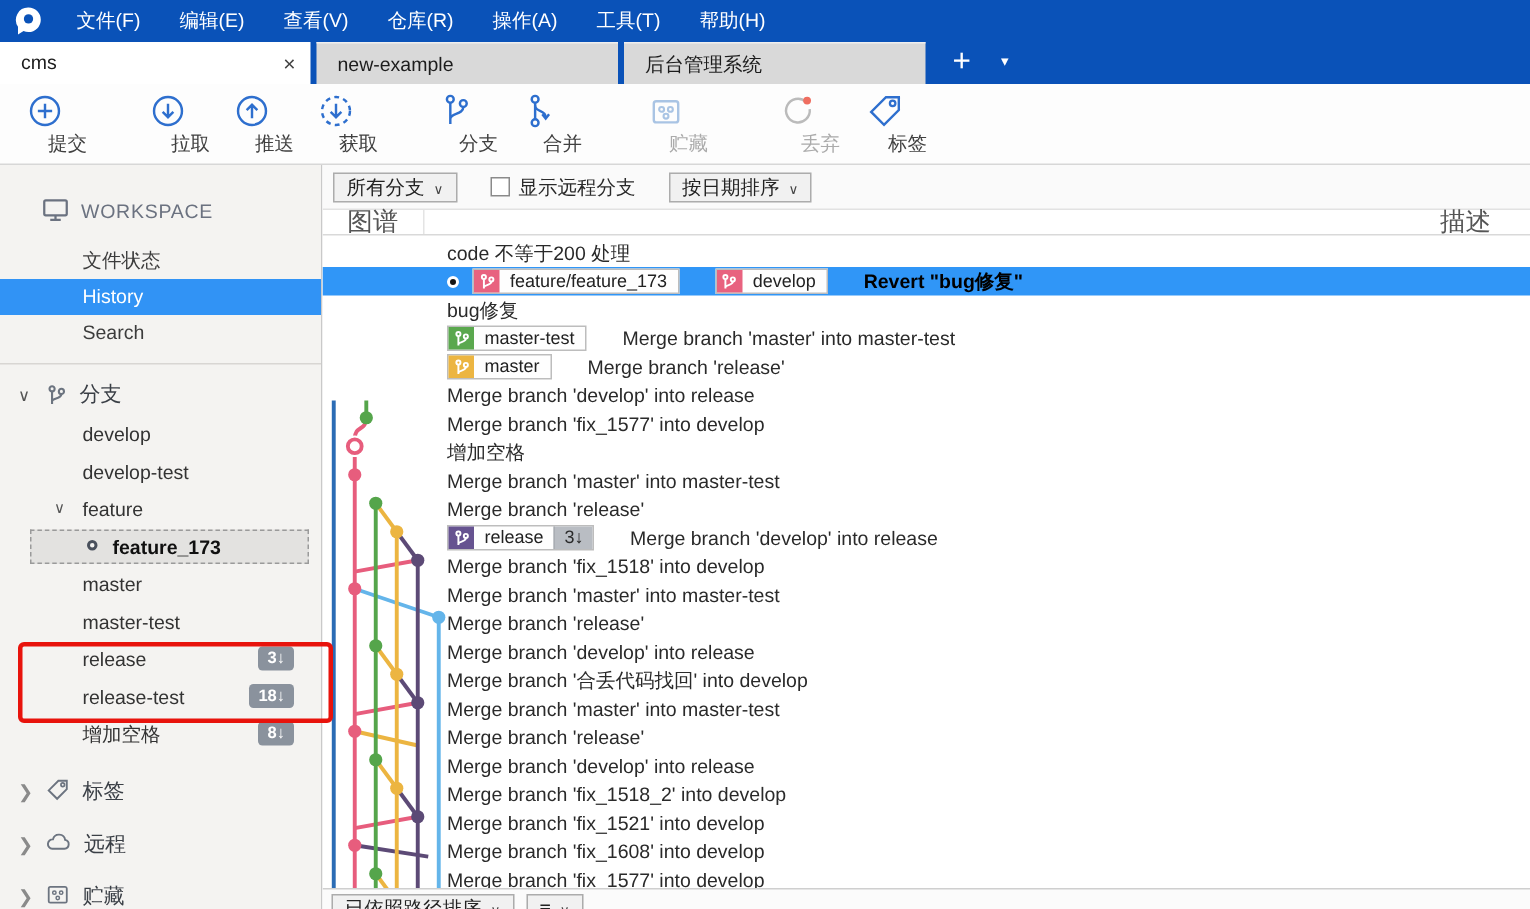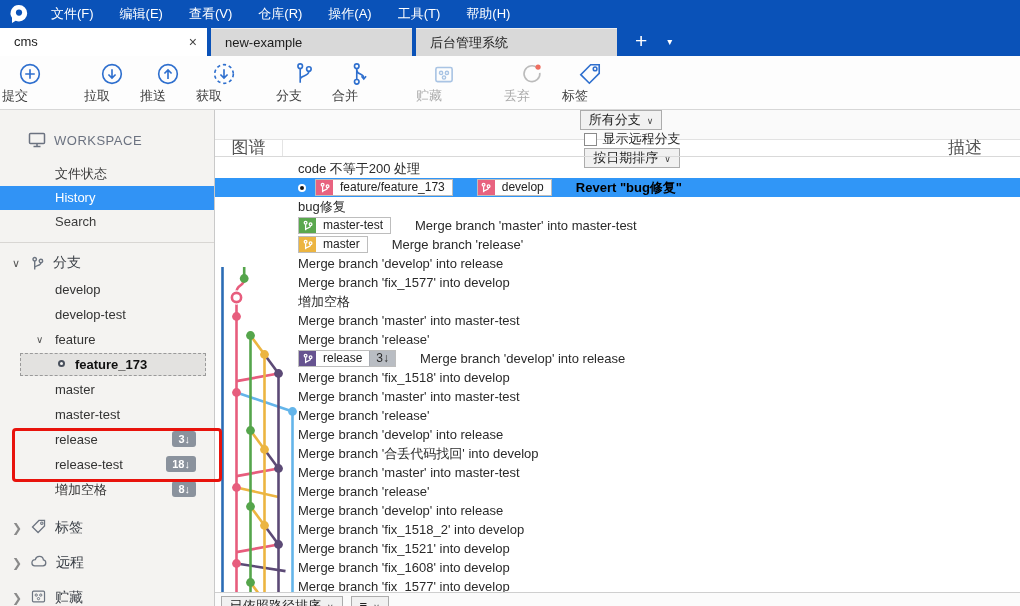--- a/index.html
+++ b/index.html
@@ -16,21 +16,21 @@
   
   .tabbar{ height:28px; background:#0a52b8; display:flex; align-items:stretch; }
   .tab{ position:relative; padding:0 14px; line-height:28px; color:#1c1c1c; }
   .tab.active{ background:#fff; width:207px; }
   .tab.inactive{ background:#d9d9d9; width:201px; margin-left:4px; border-top:1px solid #efefef; }
   .tab .close{ position:absolute; right:10px; top:0; color:#444; font-size:14px; }
   .tab-plus{ color:#fff; font-size:21px; line-height:26px; padding:0 12px; margin-left:6px; }
   .tab-caret{ color:#fff; font-size:10px; line-height:28px; padding:0 8px; }
   
   .toolbar{ height:54px; background:#fdfdfd; border-bottom:1px solid #d7d7d7; display:flex; align-items:center; }
-  .tool{ width:56px; text-align:left; color:#404040; font-size:13px; }
+  .tool{ width:56px; text-align:right; color:#404040; font-size:13px; }
   .tool svg{ display:block; margin:1px auto 0; }
   .tool .tlabel{ display:block; margin-top:0px; }
   .tool.disabled{ color:#ababab; }
   .g1{margin-left:2px;} .g2{margin-left:26px;} .g3{margin-left:24px;} .g4{margin-left:28px;} .g5{margin-left:32px;}
   
   .bodywrap{ display:flex; height:496px; }
   
   .sidebar{ position:relative; width:215px; background:#f4f3f1; border-right:1px solid #c9c9c9; padding-top:18px; flex:none; }
   .ws-header{ display:flex; align-items:center; height:24px; padding-left:28px; color:#6b7280; letter-spacing:0.5px; font-size:13px; }
   .ws-header svg{ margin-right:8px; }
@@ -50,29 +50,29 @@
       border:2px solid #49505c; border-radius:50%; background:#f4f3f1; }
   .count-badge{ position:absolute; right:18px; top:4px; background:#8a929d; color:#fff;
       font-size:11px; font-weight:bold; line-height:16px; padding:0 6px; border-radius:3px; }
   .collapsed-section{ display:flex; align-items:center; height:35px; padding-left:12px; color:#3a3f46; font-size:14px; }
   .collapsed-section .chev{ width:18px; color:#8a8a8a; font-size:12px; }
   .collapsed-section svg{ margin-right:8px; }
   .red-box{ position:absolute; left:12px; top:318px; width:210px; height:54px;
       border:3px solid #e8130c; border-radius:4px; z-index:60; pointer-events:none; }
   
   .main{ position:relative; flex:1; background:#fff; overflow:hidden; }
-  .filter-row{ height:30px; background:#fafafa; border-bottom:1px solid #e2e2e2; display:flex; align-items:center; padding-left:7px;flex-direction:column; }
+  .filter-row{ height:30px; background:#fafafa; border-bottom:1px solid #e2e2e2; display:flex; align-items:center; padding-left:7px; }
   .dd-btn{ background:#f1f1f1; border:1px solid #acacac; height:20px; line-height:18px; padding:0 8px; color:#222; }
   .dd-btn .caret{ font-size:9px; color:#444; margin-left:6px; }
   .chk-group{ display:flex; align-items:center; margin-left:22px; }
   .chk{ width:13px; height:13px; border:1px solid #8a8a8a; background:#fff; margin-right:6px; }
   .sort-dd{ margin-left:22px; }
   .cols-header{ position:relative; height:17px; border-bottom:1px solid #d9d9d9; font-size:17px; color:#555; }
   .col-graph{ position:absolute; left:0; width:68px; text-align:center; line-height:16px; border-right:1px solid #e4e4e4; }
-  .col-desc{ position:absolute; right:38px; line-height:16px; }
+  .col-desc{ position:absolute; right:26px; line-height:16px; }
   .commit-list{ position:relative; padding-top:2px; }
   .commit-row{ position:relative; height:19px; line-height:19px; display:flex; align-items:center;
       padding-left:83px; white-space:nowrap; color:#2a2a2a; }
   .commit-row.selected{ background:#3096f7; color:#000; }
   .commit-row.selected .msg{ font-weight:bold; }
   .head-dot{ width:8px; height:8px; background:#151515; border:2px solid #fff; border-radius:50%; margin-right:9px; flex:none; }
   .badge{ display:inline-flex; align-items:stretch; height:17px; border:1px solid #bdbdbd; background:#fefefe;
       margin-right:24px; flex:none; font-size:12px; color:#222; }
   .badge .bicon{ width:17px; display:flex; align-items:center; justify-content:center; }
   .badge .bicon svg{ width:12px; height:12px; }

